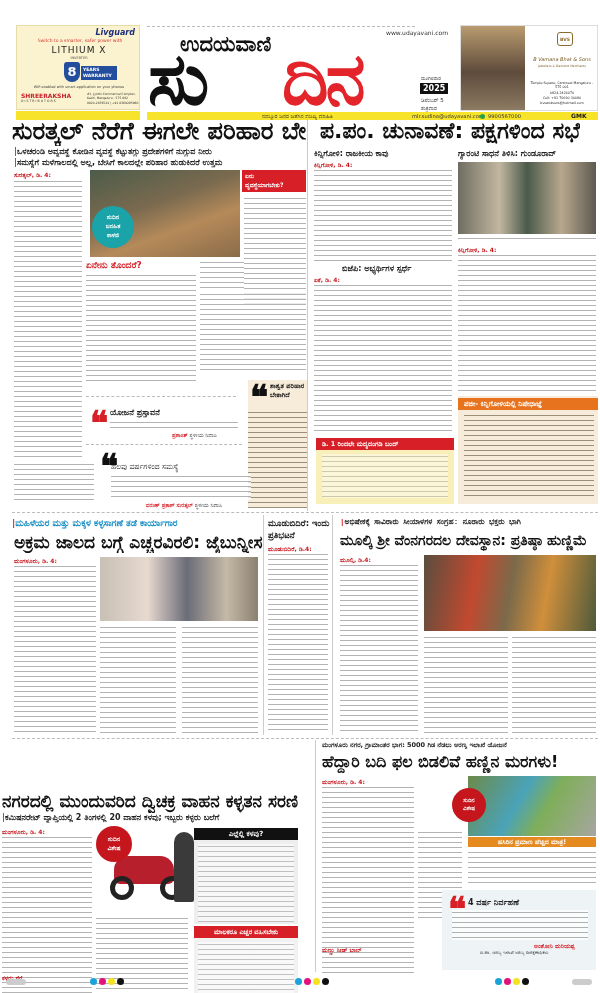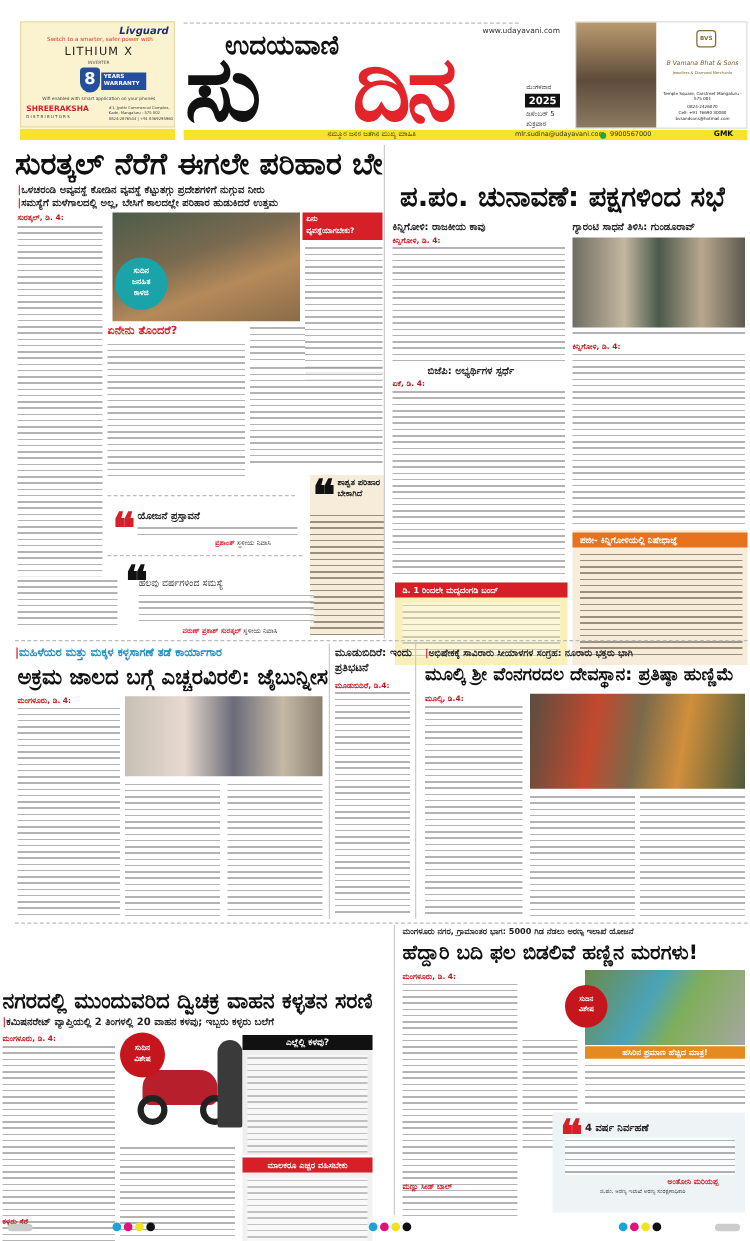--- a/index.html
+++ b/index.html
@@ -12,21 +12,21 @@
   .kn-head { font-family: "DejaVu Sans", sans-serif; font-weight: bold; color: #111; white-space: nowrap; overflow: hidden; }
   .dashed-h { border-top: 1px dashed #bbb; }
   .vrule { border-left: 1px solid #ccc; }
   .red { color: #d61f26; }
   .quote-mark { color: #d61f26; font-size: 34px; font-weight: bold; line-height: 1; font-family: "DejaVu Serif", serif; }
   .dateline { color: #c4161c; font-weight: bold; font-size: 6px; }
 </style>
 </head>
 <body>
 
-<div class="abs" style="left:0;top:0;width:600px;height:108px;">
+<div class="abs" style="left:0;top:8px;width:600px;height:108px;">
 
   <div class="abs" style="left:16px;top:17px;width:124px;height:85px;background:#fbf3cf;border:1px solid #e7dca7;">
     <div class="abs" style="right:4px;top:2px;font-size:8px;font-weight:bold;font-style:italic;color:#1c2e7a;">Livguard</div>
     <div class="abs" style="left:4px;top:12px;width:118px;font-size:4.5px;color:#d6342b;text-align:center;">Switch to a smarter, safer power with</div>
     <div class="abs" style="left:0;top:19px;width:124px;font-size:9px;letter-spacing:1px;text-align:center;color:#222;">LITHIUM X</div>
     <div class="abs" style="left:0;top:30px;width:124px;font-size:3.5px;text-align:center;color:#555;">INVERTER</div>
     <div class="abs" style="left:47px;top:36px;width:16px;height:20px;background:#234e9e;border-radius:3px 3px 8px 8px;color:#fff;font-weight:bold;font-size:13px;text-align:center;line-height:20px;">
       <span>8</span>
     </div>
     <div class="abs" style="left:64px;top:40px;width:36px;background:#234e9e;color:#fff;font-size:4.5px;font-weight:bold;padding:1px 2px;line-height:6px;">YEARS WARRANTY</div>
@@ -123,21 +123,21 @@
 <div class="abs" style="left:111px;top:462px;font-size:7.5px;font-weight:normal;text-align:right;">ಹಲವು ವರ್ಷಗಳಿಂದ ಸಮಸ್ಯೆ</div>
 <div class="abs txt-lines" style="left:111px;top:474px;width:140px;height:26px;"></div>
 <div class="abs" style="left:146px;top:502px;font-size:5.5px;white-space:nowrap;">
   <span class="red" style="font-weight:bold;">ವರುಣ್ ಪ್ರಕಾಶ್ ಸುರತ್ಕಲ್</span>
   <span>ಸ್ಥಳೀಯ ನಿವಾಸಿ</span>
 </div>
 <div class="abs txt-lines" style="left:14px;top:462px;width:80px;height:42px;"></div>
 
 <div class="abs vrule" style="left:307px;top:116px;height:395px;"></div>
 
-<div class="abs" style="left:312px;top:116px;width:286px;height:395px;margin-top:28px;">
+<div class="abs" style="left:312px;top:116px;width:286px;height:395px;">
   <div class="abs kn-head" style="left:8px;top:0;font-size:22px;line-height:30px;">ಪ.ಪಂ. ಚುನಾವಣೆ: ಪಕ್ಷಗಳಿಂದ ಸಭೆ</div>
   <div class="abs" style="left:2px;top:33px;font-size:8px;font-weight:bold;white-space:nowrap;">ಕಿನ್ನಿಗೋಳಿ: ರಾಜಕೀಯ ಕಾವು</div>
   <div class="abs" style="left:146px;top:33px;font-size:8px;font-weight:bold;white-space:nowrap;">ಗ್ಯಾರಂಟಿ ಸಾಧನೆ ತಿಳಿಸಿ: ಗುಂಡೂರಾವ್</div>
   <div class="abs dateline" style="left:2px;top:45px;">ಕಿನ್ನಿಗೋಳಿ, ಡಿ. 4:</div>
   <div class="abs txt-lines" style="left:2px;top:52px;width:138px;height:94px;"></div>
   <div class="abs photo" style="left:146px;top:46px;width:138px;height:72px;background:linear-gradient(90deg,#6f6d62,#c2b7a0 30%,#4b5a4b 50%,#b8a78e 75%,#5d5a50);"></div>
   <div class="abs txt-lines" style="left:146px;top:120px;width:138px;height:6px;"></div>
   <div class="abs" style="left:30px;top:148px;font-size:8px;font-weight:bold;white-space:nowrap;">ಬಿಜೆಪಿ: ಅಭ್ಯರ್ಥಿಗಳ ಸ್ಪರ್ಧೆ</div>
   <div class="abs dateline" style="left:2px;top:160px;">ಏಕೆ, ಡಿ. 4:</div>
   <div class="abs txt-lines" style="left:2px;top:167px;width:138px;height:150px;"></div>
@@ -171,21 +171,21 @@
 
 <div class="abs" style="left:266px;top:515px;width:64px;height:220px;">
   <div class="abs" style="left:2px;top:2px;width:62px;font-size:8.5px;font-weight:bold;line-height:12px;">ಮೂಡುಬಿದಿರೆ: ಇಂದು ಪ್ರತಿಭಟನೆ</div>
   <div class="abs dateline" style="left:2px;top:30px;">ಮೂಡುಬಿದಿರೆ, ಡಿ.4:</div>
   <div class="abs txt-lines" style="left:2px;top:37px;width:60px;height:180px;"></div>
 </div>
 
 <div class="abs vrule" style="left:332px;top:515px;height:220px;"></div>
 
 <div class="abs" style="left:336px;top:515px;width:262px;height:220px;">
-  <div class="abs" style="left:4px;top:3px;font-size:7.5px;font-weight:bold;white-space:nowrap;">
+  <div class="abs" style="left:4px;top:3px;font-size:7.5px;font-weight:bold;white-space:nowrap;font-family:Liberation Mono, monospace;">
     <span class="red">|</span><span>ಅಭಿಷೇಕಕ್ಕೆ ಸಾವಿರಾರು ಸೀಯಾಳಗಳ ಸಂಗ್ರಹ: ನೂರಾರು ಭಕ್ತರು ಭಾಗಿ</span>
   </div>
   <div class="abs kn-head" style="left:4px;top:14px;font-size:14px;line-height:22px;width:258px;">ಮೂಲ್ಕಿ ಶ್ರೀ ವೆಂನಗರದಲ ದೇವಸ್ಥಾನ: ಪ್ರತಿಷ್ಠಾ ಹುಣ್ಣಿಮೆ</div>
   <div class="abs dateline" style="left:4px;top:41px;">ಮೂಲ್ಕಿ, ಡಿ.4:</div>
   <div class="abs txt-lines" style="left:4px;top:48px;width:78px;height:170px;"></div>
   <div class="abs photo" style="left:88px;top:40px;width:172px;height:76px;background:linear-gradient(100deg,#5a4e3f,#c2492f 30%,#7b6a4a 50%,#d08f3b 70%,#4e5a3b);"></div>
   <div class="abs txt-lines" style="left:88px;top:120px;width:84px;height:98px;"></div>
   <div class="abs txt-lines" style="left:176px;top:120px;width:84px;height:98px;"></div>
 </div>
 

